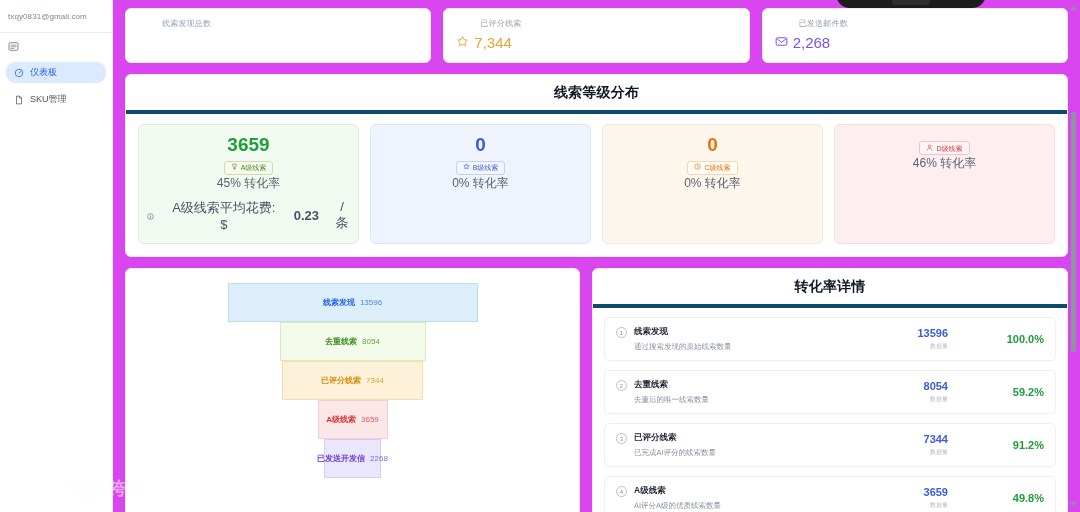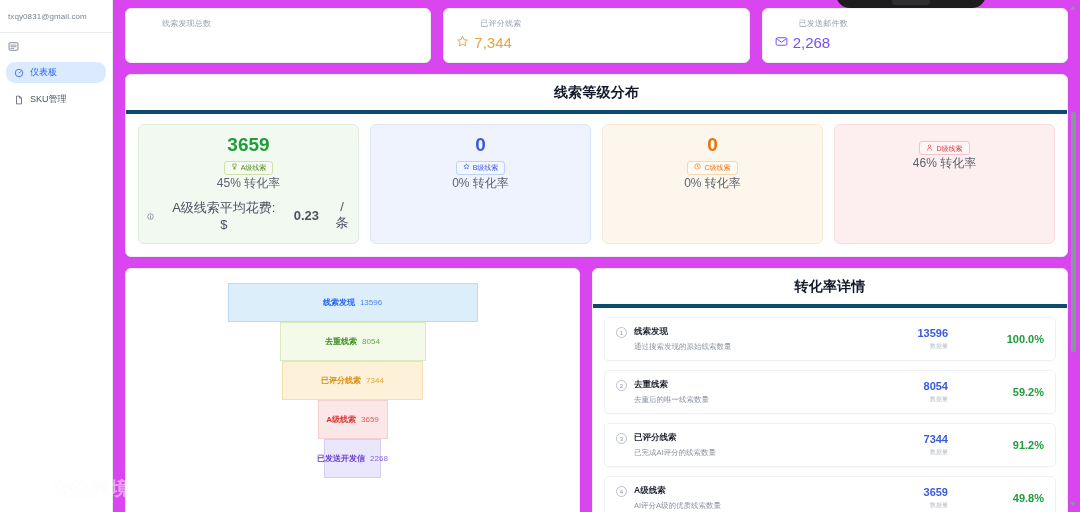--- a/index.html
+++ b/index.html
@@ -133,21 +133,21 @@
 
   
   .scrollbar { position: absolute; right: 2px; top: 0; width: 10px; height: 512px; z-index: 30; }
   .sb-arrow { position: absolute; left: 2px; width: 6px; height: 6px; }
   .sb-arrow.up { top: 4px; border-left: 3px solid transparent; border-right: 3px solid transparent; border-bottom: 4px solid #8e949e; }
   .sb-arrow.down { bottom: 4px; border-left: 3px solid transparent; border-right: 3px solid transparent; border-top: 4px solid #8e949e; }
   .sb-thumb { position: absolute; left: 2.5px; top: 112px; width: 5px; height: 240px; border-radius: 3px; background: #8e949e; }
 
   
   .watermark {
-    position: absolute; left: 10px; bottom: 10px; display: flex; align-items: flex-end; gap: 7px;
+    position: absolute; left: 10px; bottom: 10px; display: flex; align-items: flex-end; gap: 23px;
     opacity: .5; z-index: 20; pointer-events: none;
   }
   .wm-text { font-size: 19px; font-weight: 700; color: #ffffff; letter-spacing: 1px;
              text-shadow: 0 0 1px rgba(0,0,0,.12); }
 </style>
 </head>
 <body>
 
 <div class="app">
 

